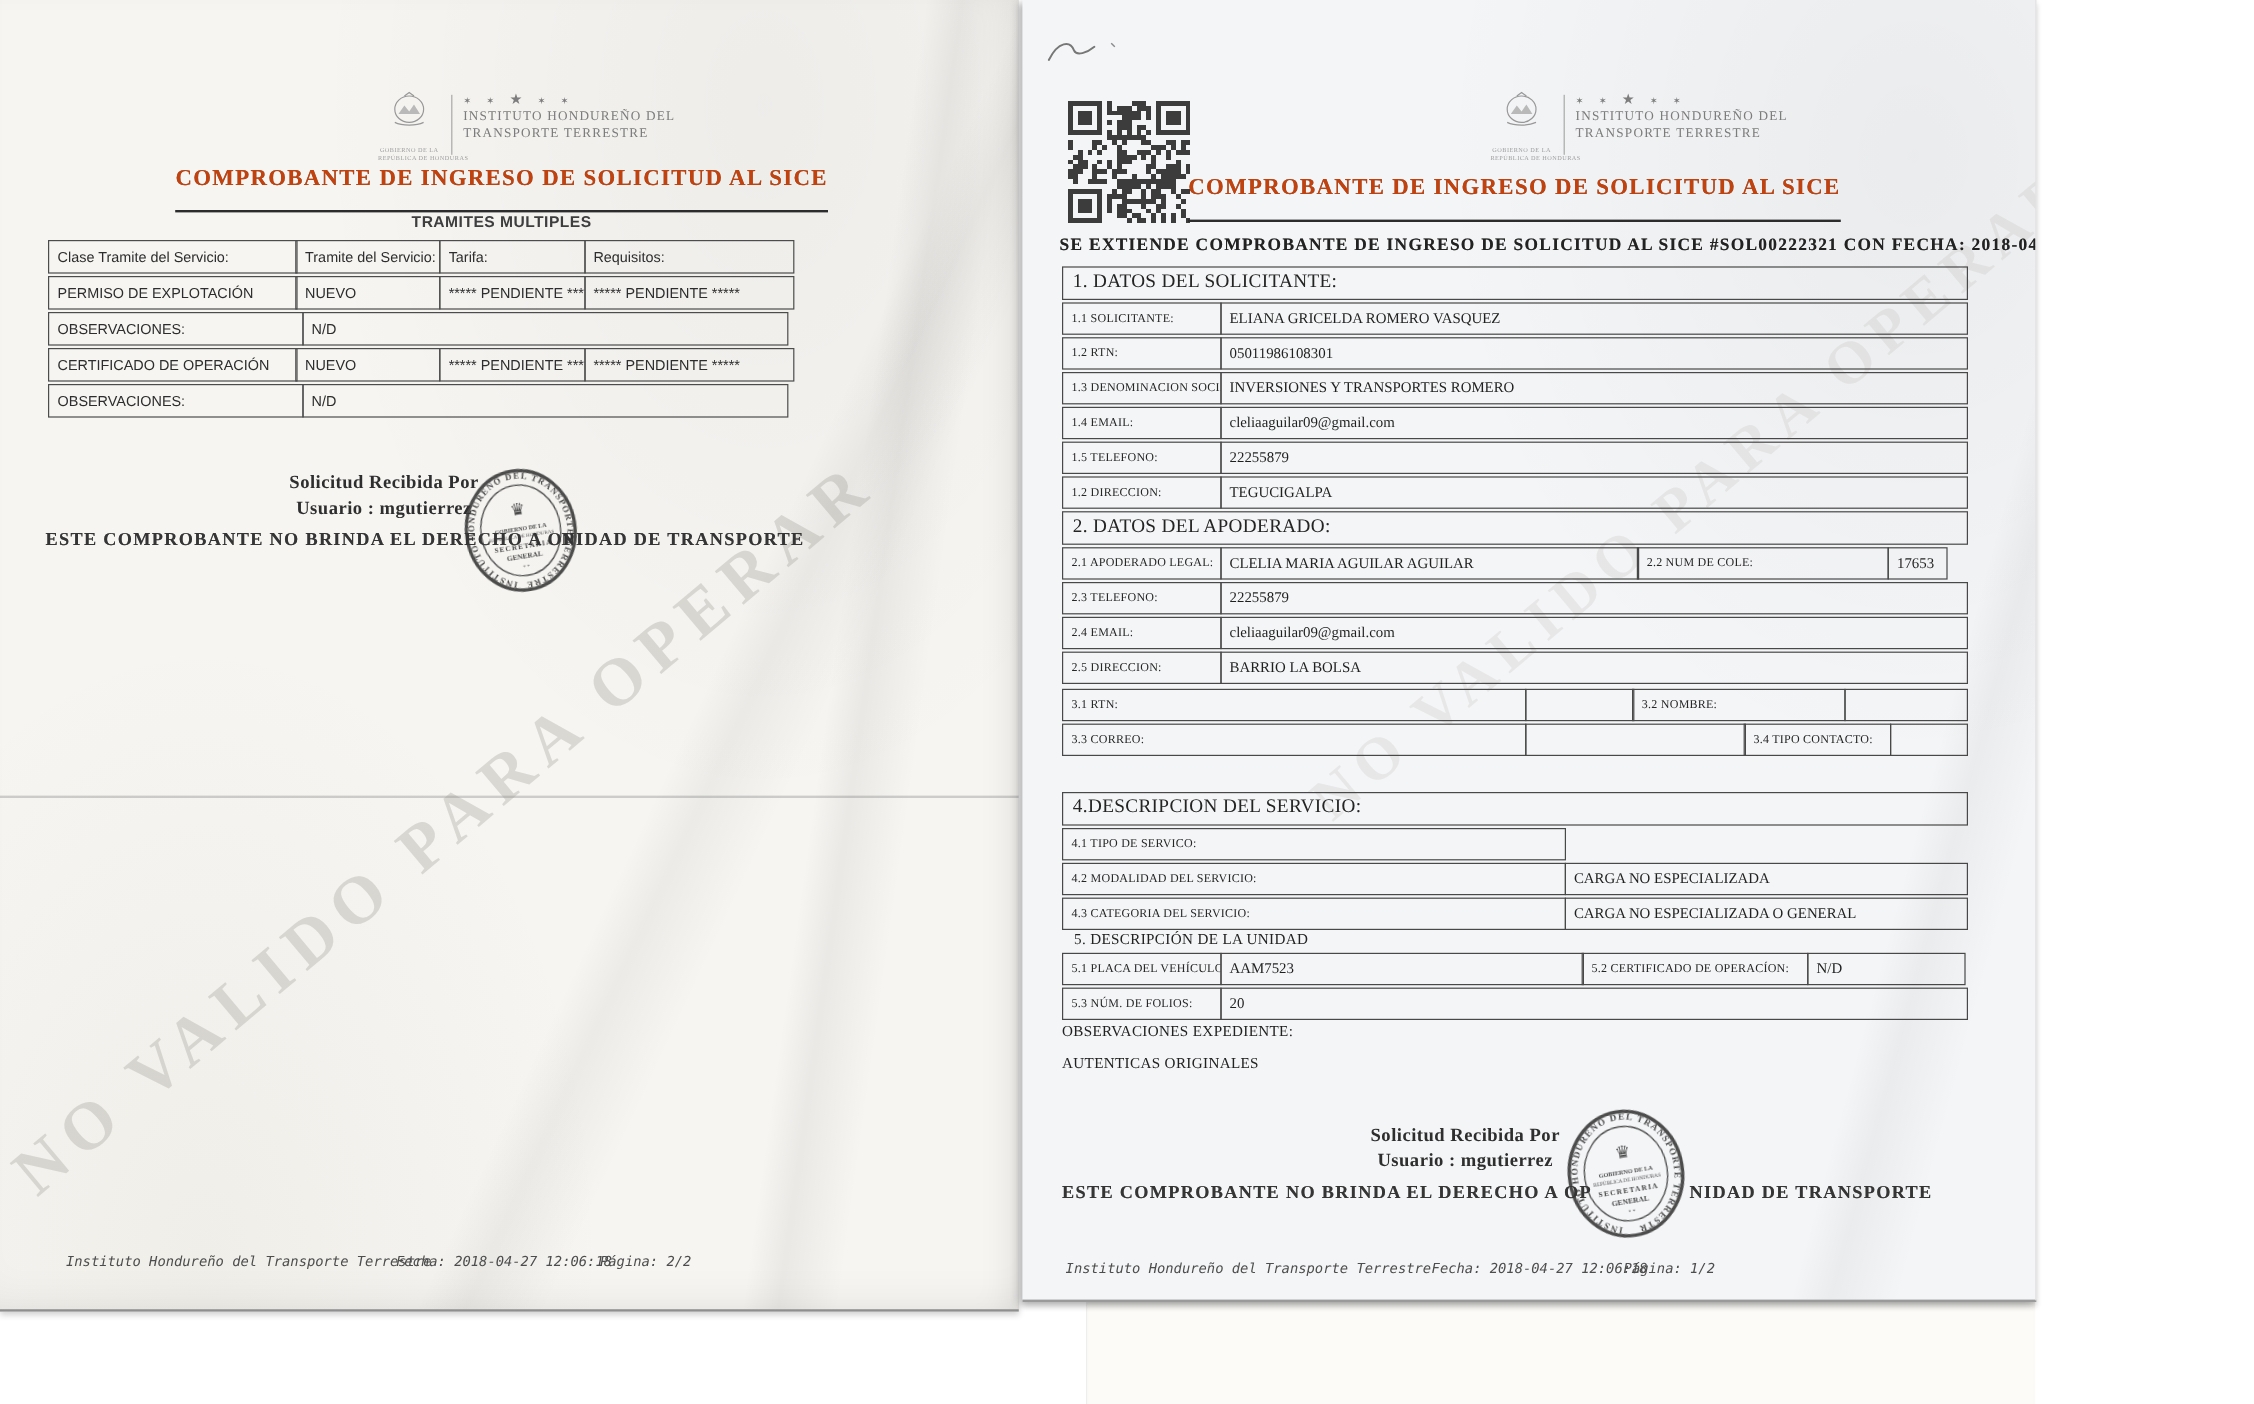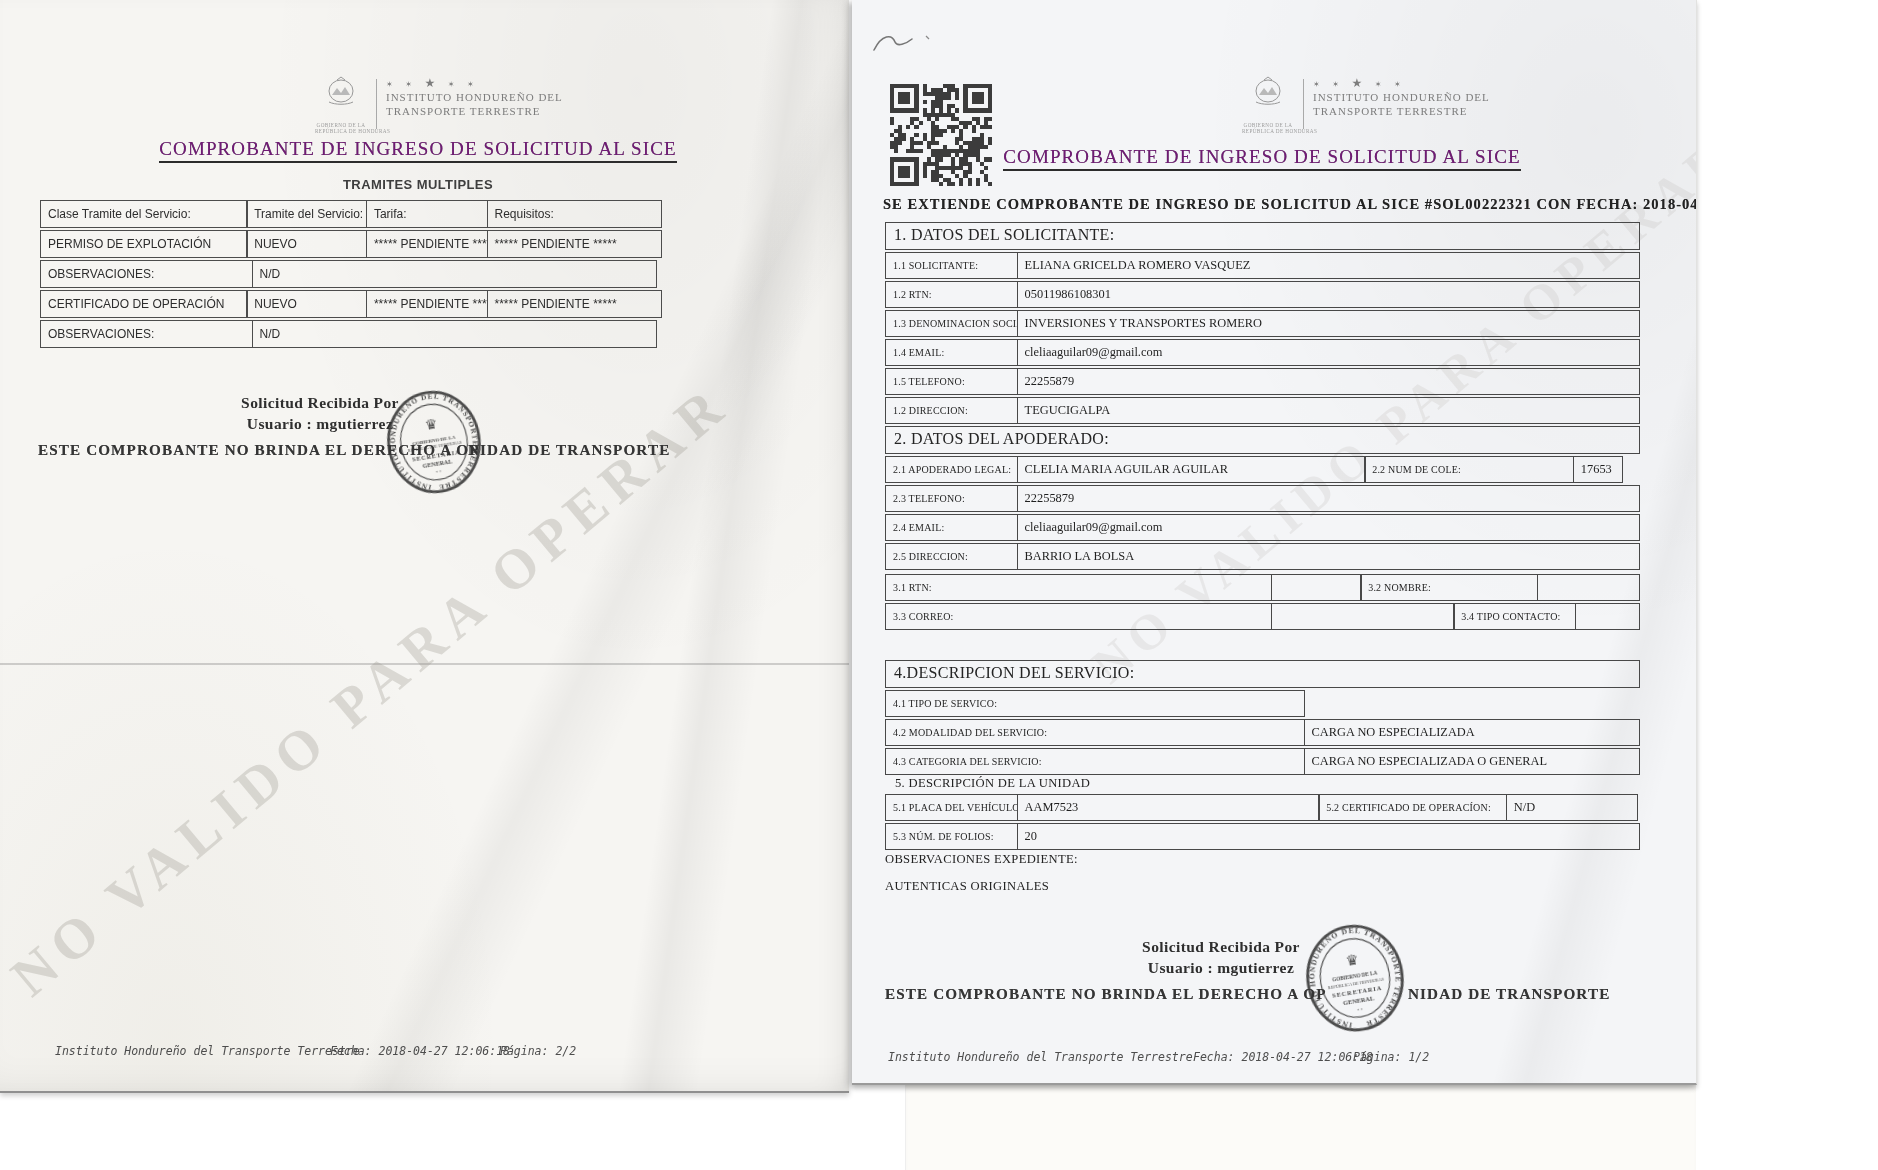--- a/index.html
+++ b/index.html
@@ -28,22 +28,22 @@
   .brand{display:flex;align-items:flex-start;gap:9px}
   .brand .armscol{width:52px;text-align:center}
   .brand .caption{font-size:5.2px;color:#9d9d9d;letter-spacing:.4px;line-height:6px;margin-top:2px;white-space:nowrap}
   .brand .divider{width:1px;height:50px;background:#a9a9a9;margin-top:3px}
   .brand .textcol{padding-top:2px}
   .brand .stars{color:#7d7d7d;font-family:"DejaVu Sans",sans-serif;font-size:8px;letter-spacing:5px;line-height:10px}
   .brand .stars .big{font-size:12px}
   .brand .orgline{font-size:11px;letter-spacing:1px;color:#7c7c7c;line-height:14px;white-space:nowrap}
   
   .doc-title-wrap{text-align:center}
-  .doc-title{display:inline-block;font-size:19px;font-weight:normal;letter-spacing:1.1px;color:#701a75;
-     border-bottom:2px solid #2c2c2c;padding-bottom:1px;white-space:nowrap;
+  .doc-title{display:inline-block;font-size:19px;font-weight:bold;letter-spacing:1.1px;color:#c2410c;
+     border-bottom:2px solid #2c2c2c;padding-bottom:15px;white-space:nowrap;
      text-shadow:0 0 .5px rgba(30,30,30,.55)}
   .subtitle{font-family:"Liberation Sans",sans-serif;font-size:13px;font-weight:bold;color:#3e3e3e;letter-spacing:.4px;text-align:center}
   .extend{font-size:14.5px;font-weight:bold;letter-spacing:1.05px;color:#222;white-space:nowrap;text-shadow:0 0 .4px rgba(30,30,30,.5)}
   
   .ltable{position:absolute;left:40px;top:200px;width:622px}
   .lrow{display:flex;margin-bottom:2px}
   .lcell{border:1.4px solid #4c4c4c;height:28px;line-height:26px;padding:0 7px;box-sizing:border-box;
      font-family:"Liberation Sans",sans-serif;font-size:12px;color:#2d2d2d;margin-left:-1.4px;
      white-space:nowrap;overflow:hidden;background:transparent}
   .lcell:first-child{margin-left:0}

